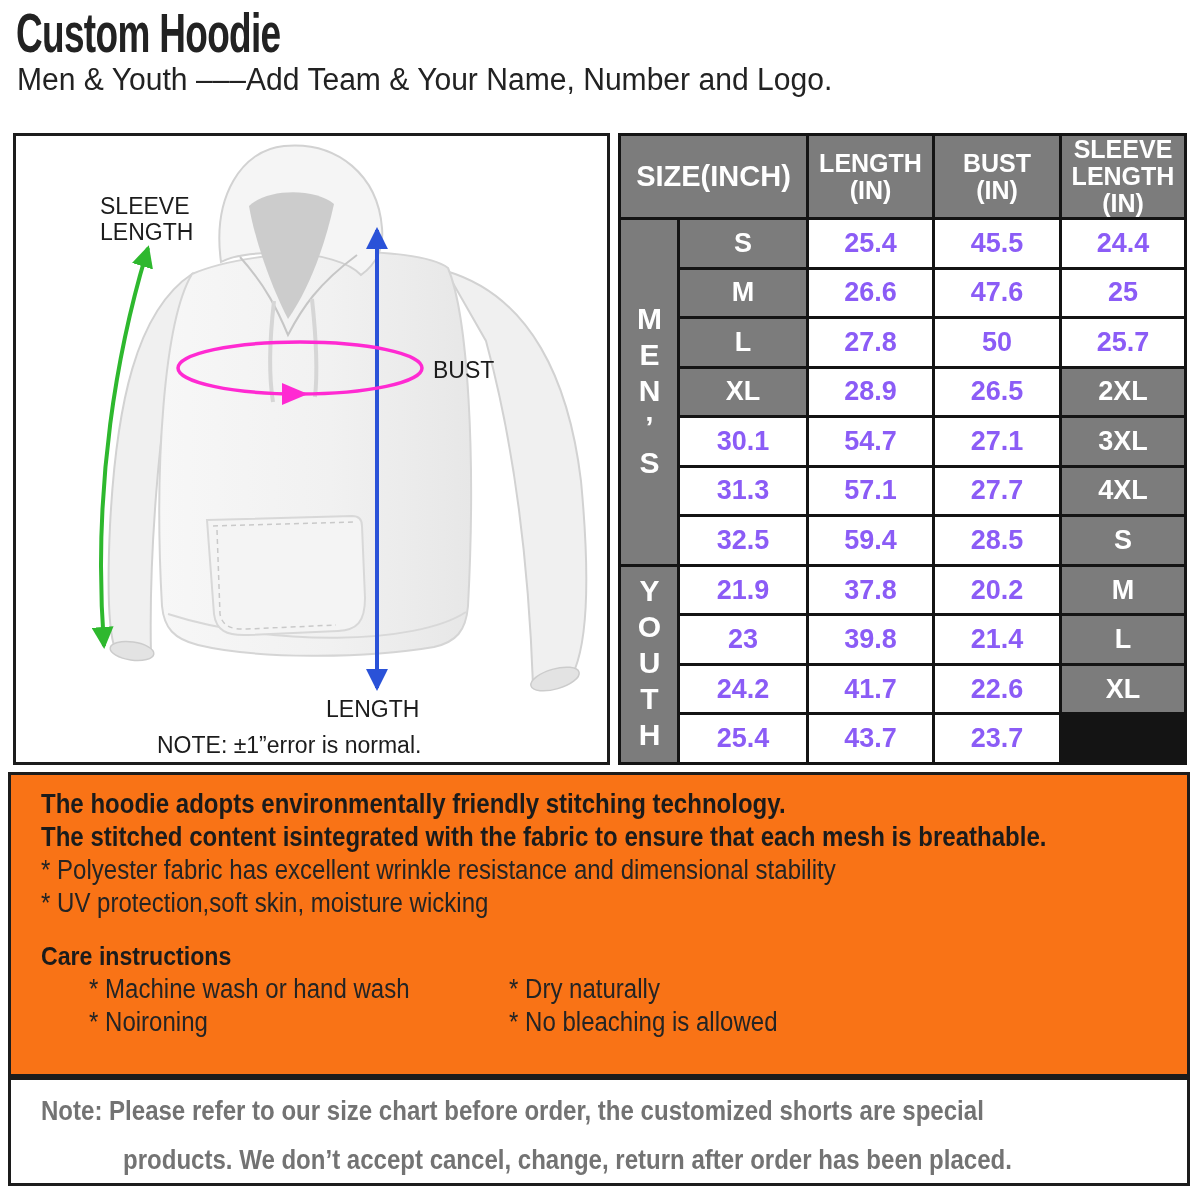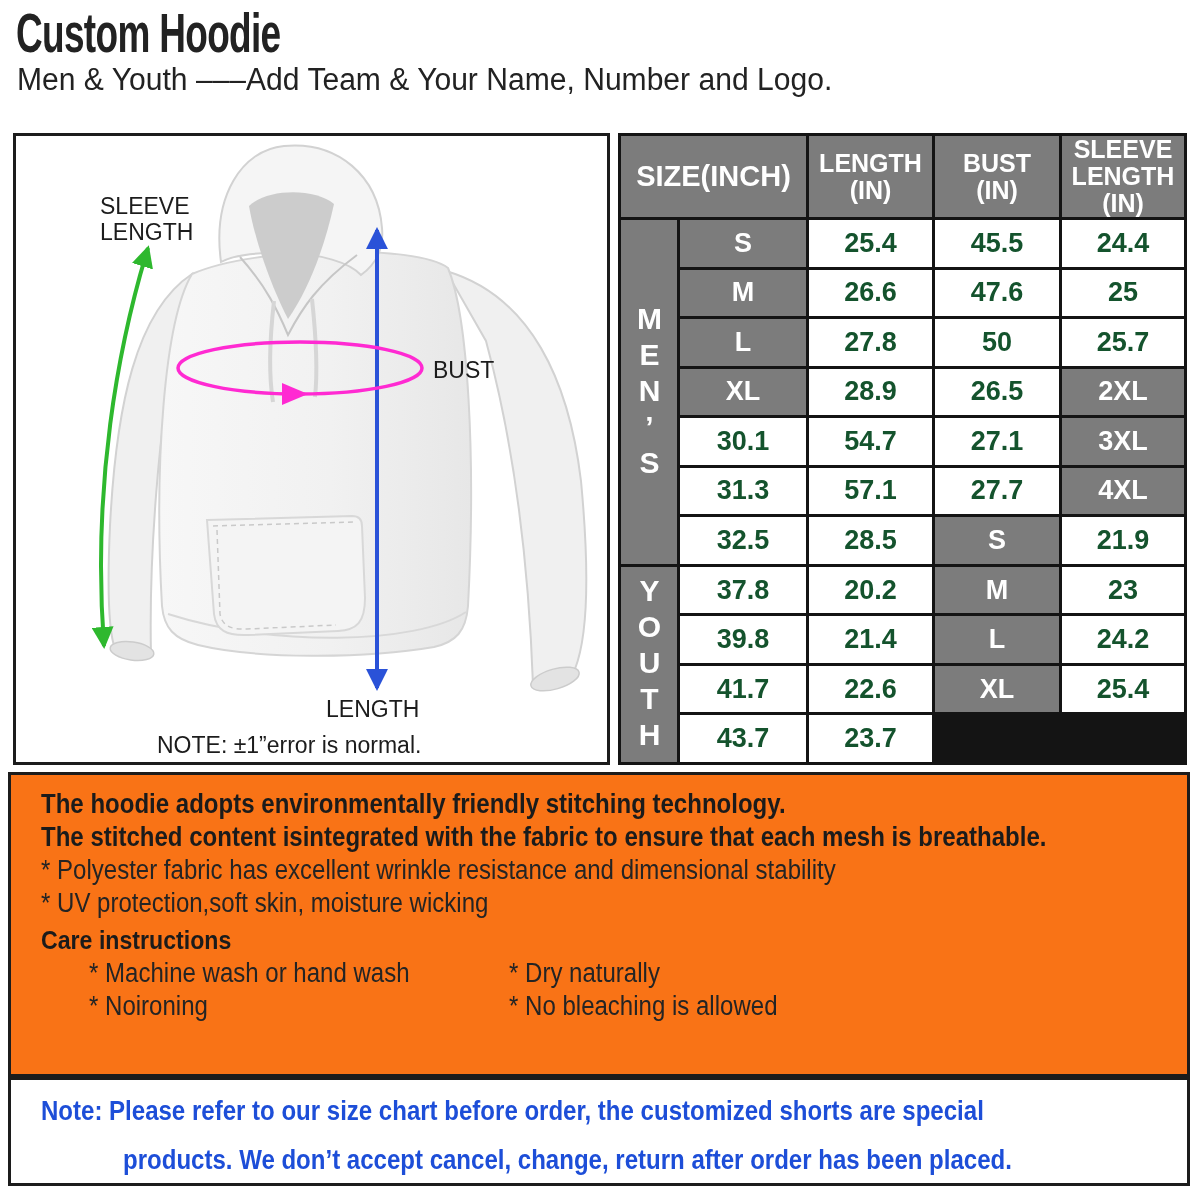--- a/index.html
+++ b/index.html
@@ -24,40 +24,40 @@
   .hoodie-svg { position:absolute; left:0; top:0; width:591px; height:626px; }
 
   
   .size-table { left:618px; top:133px; width:569px; height:632px; background:#141414;
     display:grid; grid-template-columns:56px 126px 123px 124px 1fr;
     grid-template-rows:81px repeat(11, 1fr); gap:3px; padding:3px; }
   .cell { display:flex; align-items:center; justify-content:center; text-align:center; }
   .th { background:#7c7c7c; color:#fff; font-weight:700; font-size:25px; line-height:27px; flex-direction:column; }
   .th-size { font-size:29px; }
   .gray { background:#7c7c7c; color:#fff; font-weight:700; font-size:27px; }
-  .data { background:#fff; color:#14532d; font-weight:700; font-size:27px; }
+  .data { background:#fff; color:#8b5cf6; font-weight:700; font-size:27px; }
   .group-cell { background:#7c7c7c; }
   .group-label { writing-mode:vertical-lr; text-orientation:upright; color:#fff;
     font-weight:700; font-size:30px; letter-spacing:3px; line-height:1; }
 
   
   .desc-box { left:8px; top:772px; width:1182px; height:305px; border:3px solid #1c1c1c;
     background:#f97316; padding:13px 0 0 30px; }
   .desc-box p { font-size:27px; line-height:33px; white-space:nowrap; }
   .cond { display:inline-block; transform:scaleX(.89); transform-origin:0 50%; white-space:nowrap; }
   .b { font-weight:700; color:#1b1b1b; }
   .r { font-weight:400; color:#242424; }
-  .care-title { margin-top:4px; font-size:26px; font-weight:700; line-height:33px; }
+  .care-title { margin-top:20px; font-size:26px; font-weight:700; line-height:33px; }
   .care-grid { display:grid; grid-template-columns:420px auto; }
   .care-grid div { font-size:27px; line-height:33px; color:#242424; white-space:nowrap;margin-left:48px; }
 
   
   .note-box { left:8px; top:1077px; width:1182px; height:109px; border:3px solid #1c1c1c;
     background:#fff; padding-top:15px; }
-  .note-box p { color:#1d4ed8; font-size:27px; font-weight:700; line-height:33px; white-space:nowrap; }
+  .note-box p { color:#737373; font-size:27px; font-weight:700; line-height:33px; white-space:nowrap; }
   .note-l1 { padding-left:30px; }
   .note-l2 { padding-left:112px;margin-top:16px; }
 </style>
 </head>
 <body>
 
 <div class="abs page-title">Custom Hoodie</div>
 <div class="abs page-subtitle">Men &amp; Youth –––Add Team &amp; Your Name, Number and Logo.</div>
 
 <div class="abs diagram-box">
@@ -162,20 +162,21 @@
   <div class="cell data">54.7</div>
   <div class="cell data">27.1</div>
 
   <div class="cell gray">3XL</div>
   <div class="cell data">31.3</div>
   <div class="cell data">57.1</div>
   <div class="cell data">27.7</div>
 
   <div class="cell gray">4XL</div>
   <div class="cell data">32.5</div>
+  <div class="cell data">59.4</div>
   <div class="cell data">28.5</div>
 
   <div class="cell group-cell" style="grid-column:1; grid-row:9/13">
     <span class="group-label">YOUTH</span>
   </div>
 
   <div class="cell gray">S</div>
   <div class="cell data">21.9</div>
   <div class="cell data">37.8</div>
   <div class="cell data">20.2</div>

